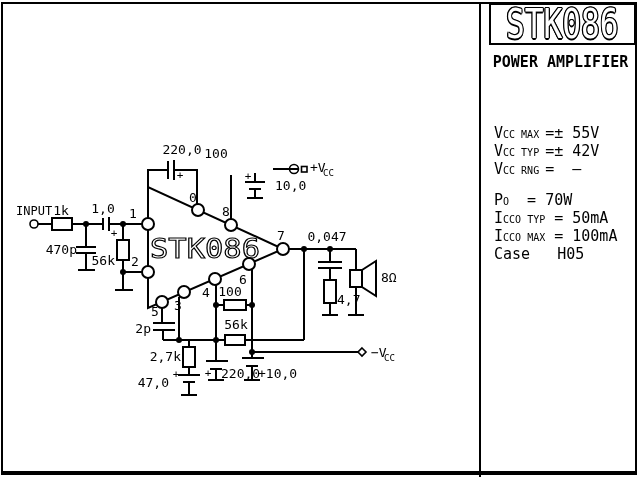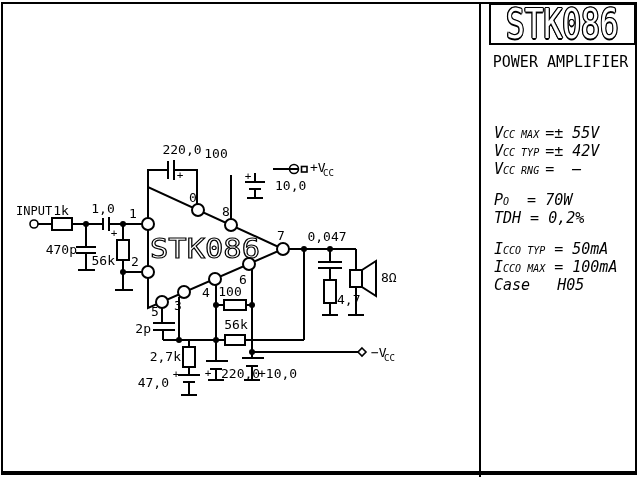--- a/index.html
+++ b/index.html
@@ -9,24 +9,24 @@
          border:2px solid #000;border-bottom-width:4px;box-sizing:border-box;}
   .divider{position:absolute;left:479px;top:2px;width:2px;height:475px;background:#000;}
   .schematic{position:absolute;left:0;top:0;width:480px;height:480px;}
   .panel{position:absolute;left:481px;top:0;width:159px;height:480px;}
   .titlebox{position:absolute;left:8px;top:3px;width:147px;height:42px;
             border:2px solid #000;box-sizing:border-box;display:flex;
             align-items:center;justify-content:center;overflow:hidden;}
   .titletext{font-size:40px;line-height:1;color:#fff;transform:scaleX(0.78);
              text-shadow:-1.5px 0 #000,1.5px 0 #000,0 -1.5px #000,0 1.5px #000,
                          -1px -1px #000,1px -1px #000,-1px 1px #000,1px 1px #000;}
-  .subt{position:absolute;left:0;width:159px;text-align:center;font-size:15px;}
+  .subt{position:absolute;left:0;width:159px;text-align:center;font-size:15px;font-weight:bold;}
   .subt1{top:53px;}
   .subt2{top:71px;}
-  .specs{position:absolute;left:13px;top:124px;font-style:italic;}
+  .specs{position:absolute;left:13px;top:124px;}
   .srow{white-space:pre;font-size:15px;line-height:18px;height:18px;}
   .srow .sb,.srow .sc{font-size:10px;}
   .gend{margin-bottom:13px;}
   
   .w{stroke:#000;stroke-width:2;fill:none;}
   .comp{stroke:#000;stroke-width:2;fill:#fff;}
   .thin{stroke:#000;stroke-width:1.6;fill:none;}
   .dot{fill:#000;stroke:none;}
   text{font-family:"DejaVu Sans Mono",monospace;fill:#000;}
   .t13{font-size:13px;}
@@ -216,18 +216,17 @@
   <div class="titlebox">
     <span class="titletext">STK086</span>
   </div>
   <div class="subt subt1">POWER AMPLIFIER</div>
 
   <div class="specs">
     <div class="srow"><span class="sa">V</span><span class="sb">CC </span><span class="sc">MAX </span><span class="sd">=± 55V</span></div>
     <div class="srow"><span class="sa">V</span><span class="sb">CC </span><span class="sc">TYP </span><span class="sd">=± 42V</span></div>
     <div class="srow gend"><span class="sa">V</span><span class="sb">CC </span><span class="sc">RNG </span><span class="sd">=  –</span></div>
     <div class="srow"><span class="sa">P</span><span class="sb">O</span><span class="sd">  = 70W</span></div>
-    <div class="srow gend"><span class="sa">TDH</span><span class="sd"> = 0,2%</span></div>
     <div class="srow"><span class="sa">I</span><span class="sb">CCO </span><span class="sc">TYP</span><span class="sd"> = 50mA</span></div>
     <div class="srow"><span class="sa">I</span><span class="sb">CCO </span><span class="sc">MAX</span><span class="sd"> = 100mA</span></div>
     <div class="srow"><span class="sa">Case</span><span class="sd">   H05</span></div>
   </div>
 </div>
 
 </body></html>

